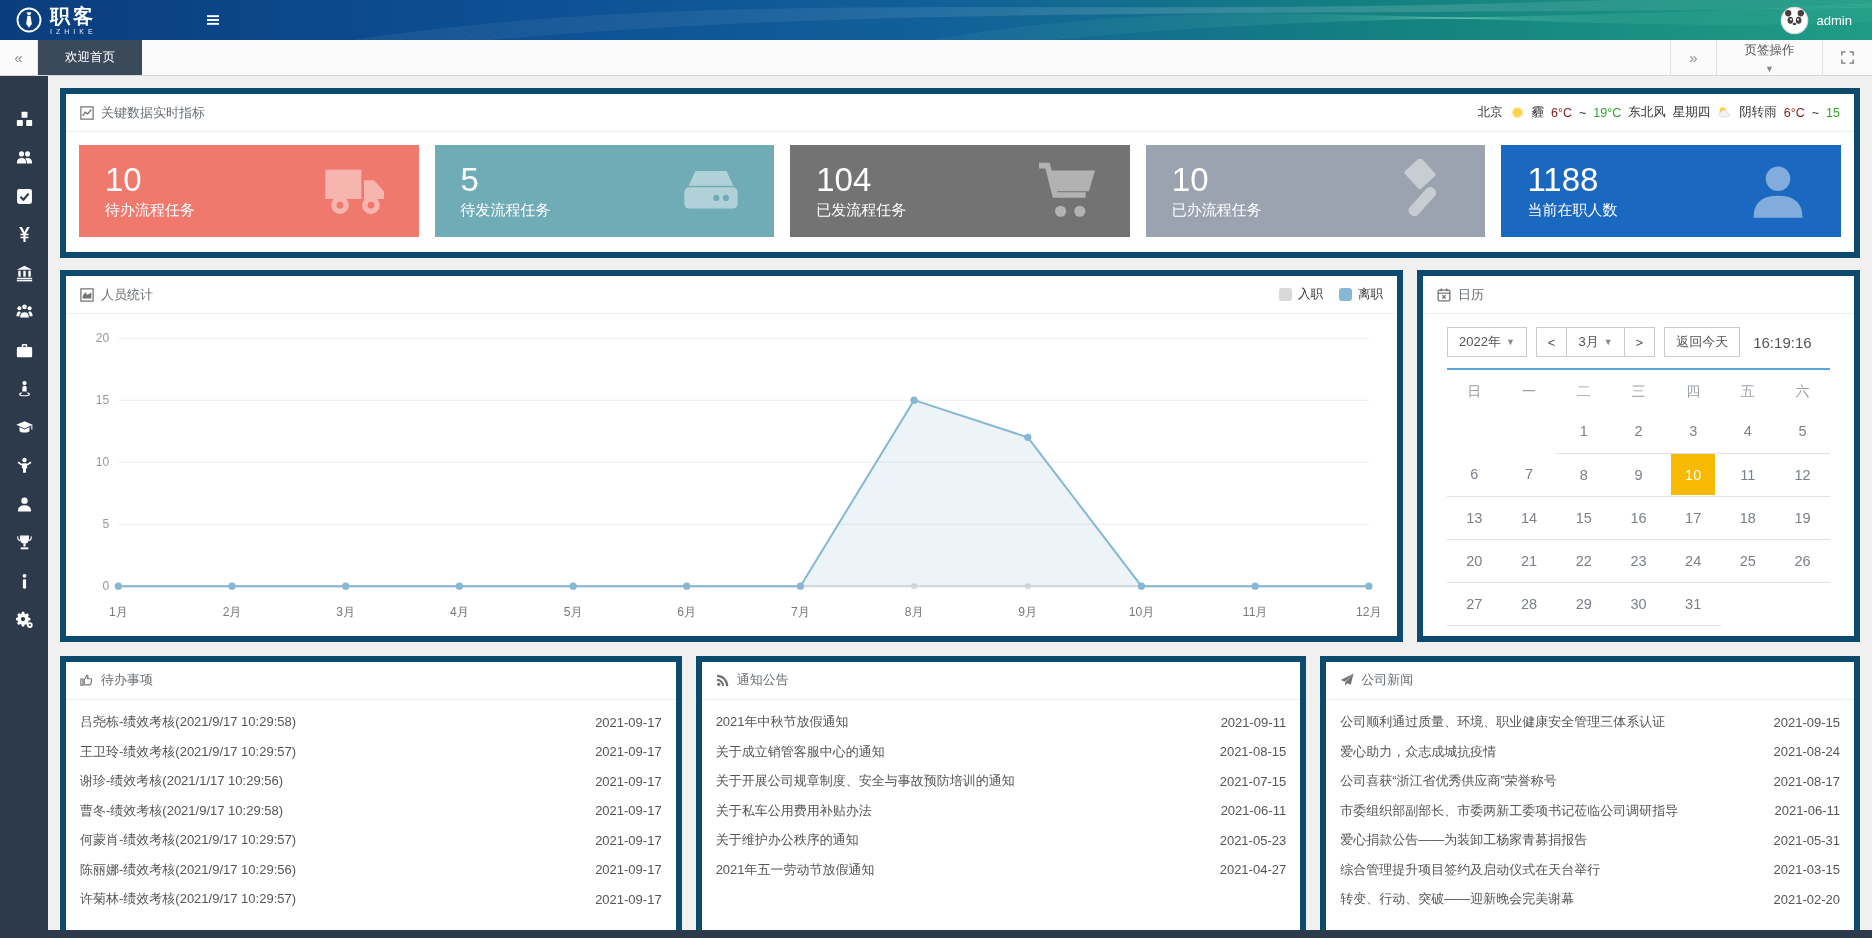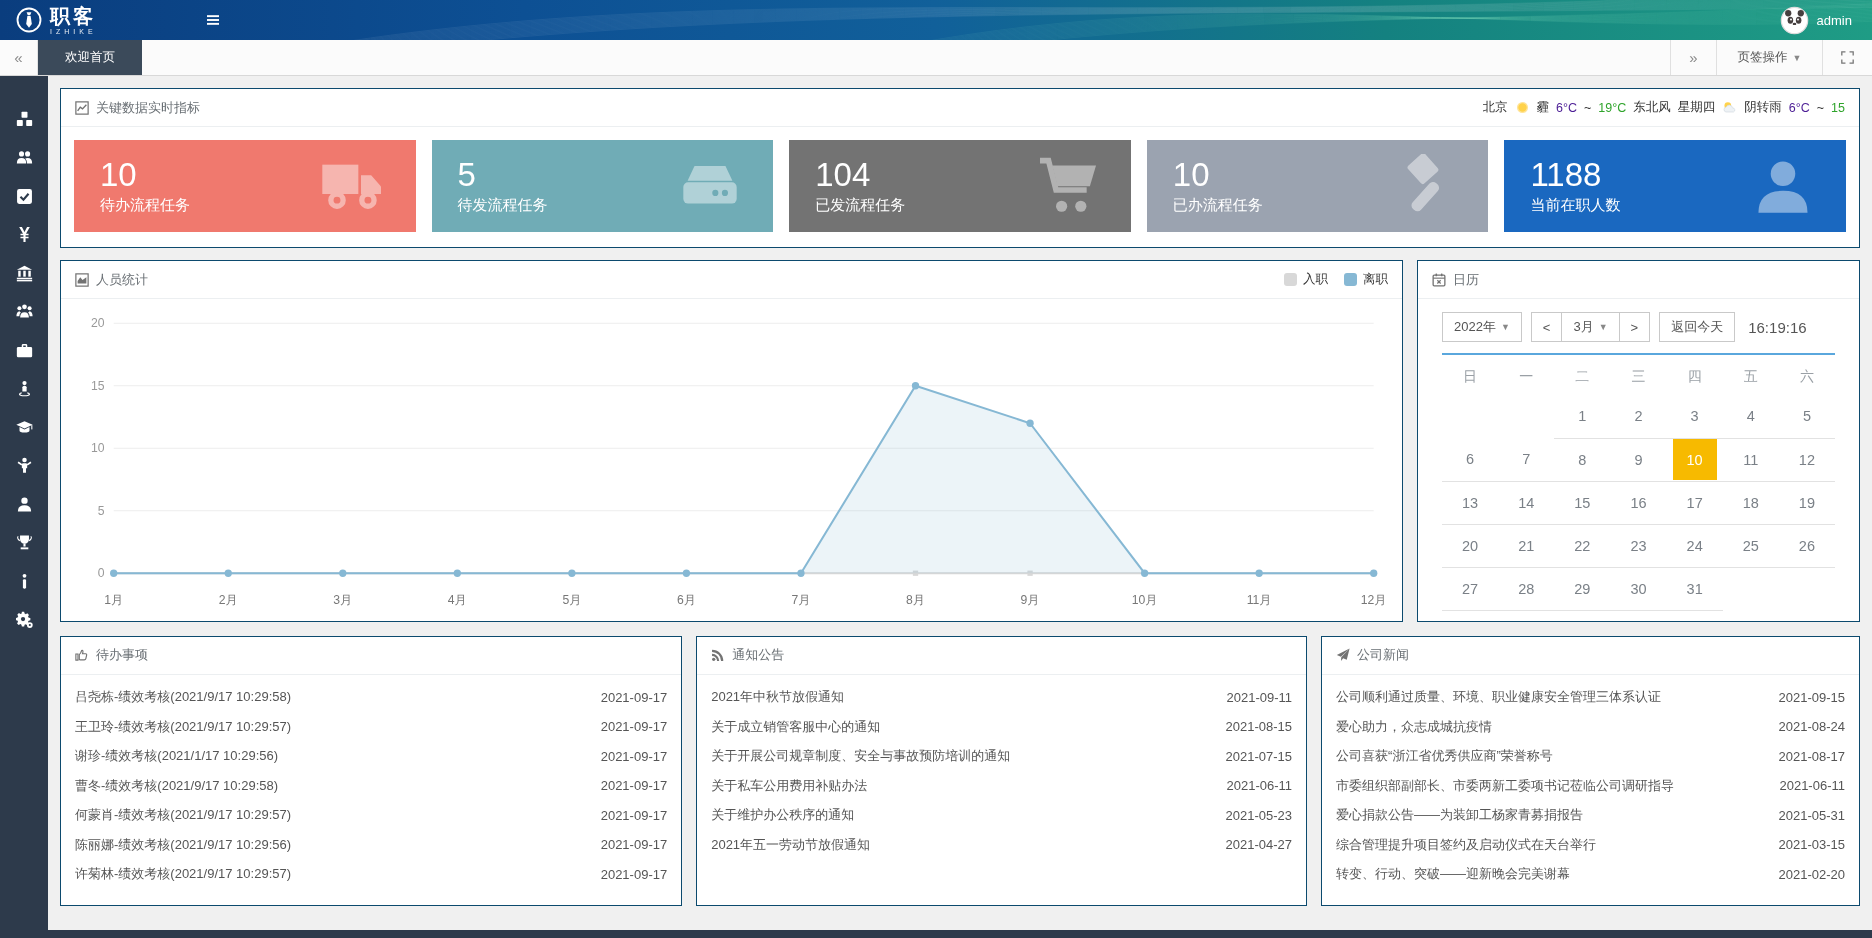--- a/index.html
+++ b/index.html
@@ -24,38 +24,38 @@
   .username { font-size:13px; }
 
   
   .tabbar { height:36px; flex:0 0 36px; background:#fbfbfb; border-bottom:1px solid #d8d8d8; display:flex; align-items:stretch; }
   .tb-cell { display:flex; align-items:center; justify-content:center; font-size:13px; color:#777; cursor:pointer; }
   .tb-left { width:38px; border-right:1px solid #e3e3e3; font-size:15px; color:#8a8a8a; }
   .tab-active { background:#3b4a5a; color:#fff; font-size:12.5px; padding:12px 27px; }
   .tb-spacer { flex:1; }
   .tb-right { border-left:1px solid #e0e0e0; }
   .tb-fwd { width:46px; font-size:15px; color:#8a8a8a; }
-  .tb-ops { width:106px; gap:5px; font-size:12.5px; color:#555; }
+  .tb-ops { width:106px; gap:5px; font-size:12.5px; color:#555;flex-direction:column; }
   .tb-full { width:50px; color:#777; }
   .caret { font-size:9px; color:#888; }
 
   
   .bodyrow { flex:1; display:flex; min-height:0; }
   .sidebar { width:48px; flex:0 0 48px; background:#2d3a4b; display:flex; flex-direction:column; align-items:center; padding-top:24px; }
   .side-item { width:100%; height:38.5px; display:flex; align-items:center; justify-content:center; color:#fff; font-size:17px; cursor:pointer; }
   .content { flex:1; background:#f0f0f0; padding:12px 12px 0 12px; overflow:hidden; }
 
-  .panel { background:#fff; border:1px solid #0c4a6e; }
+  .panel { background:#fff; border:6px solid #0c4a6e; }
   .panel-hd { display:flex; align-items:center; gap:7px; height:38px; padding:0 14px; border-bottom:1px solid #eceff1; color:#696f74; font-size:13px; }
   .panel-hd .icon { color:#737373; font-size:14px; }
 
   
   .weather { margin-left:auto; display:flex; align-items:center; gap:7px; font-size:12.5px; color:#333; white-space:nowrap; overflow:hidden; }
   .weather .wicon { font-size:15px; }
-  .t-red { color:#4c1d95;text-align:right; } .t-green { color:#2fa42b; } .t-sep { color:#333; }
+  .t-red { color:#7f1d1d;text-align:right; } .t-green { color:#2fa42b; } .t-sep { color:#333; }
   .cards { display:flex; gap:16px; padding:13px 13px 15px; }
   .stat-card { flex:1; height:92px; position:relative; color:#fff; display:flex; flex-direction:column; justify-content:center; padding-left:26px; cursor:pointer; overflow:hidden; }
   .stat-num { font-size:33px; line-height:1.1; }
   .stat-label { font-size:15px; margin-top:3px; }
   .stat-icon { position:absolute; right:22px; top:50%; transform:translateY(-50%); opacity:.45; color:#fff; }
   .stat-icon svg { width:82px; height:64px; }
 
   
   .mid { display:flex; gap:14px; margin-top:12px; align-items:stretch; }
   .chart-panel { flex:1; min-width:0;text-align:center; }

